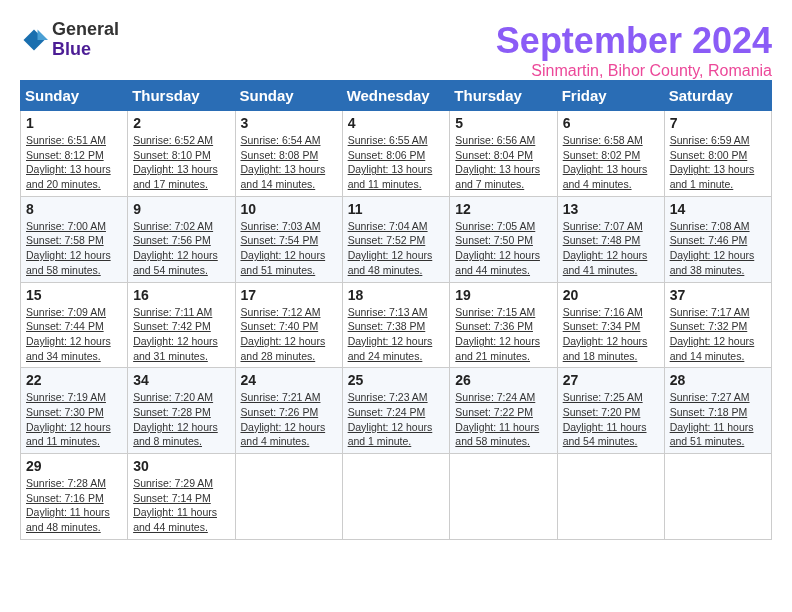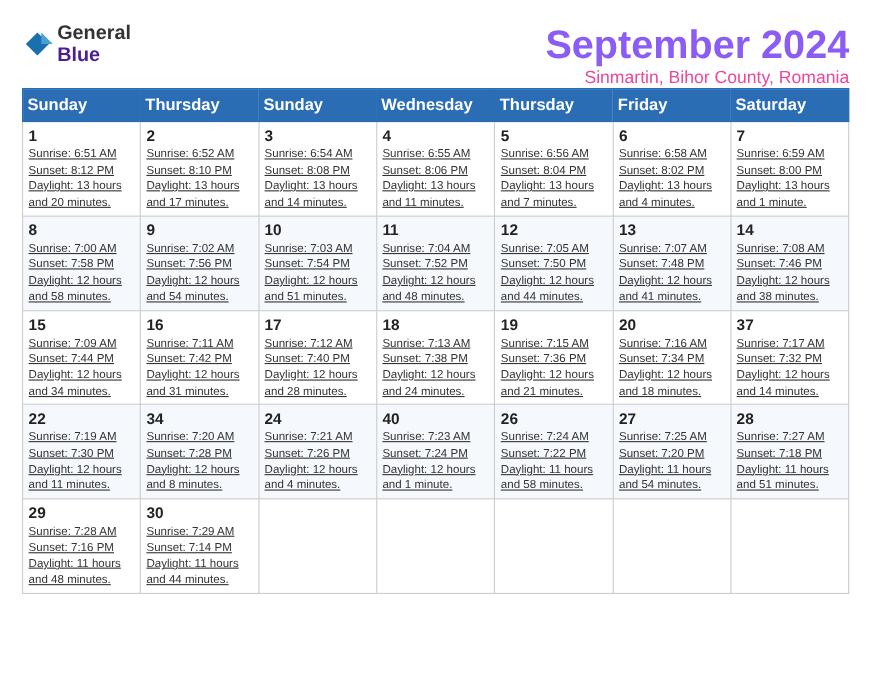--- a/index.html
+++ b/index.html
@@ -215,21 +215,21 @@
         </td>
         <td>
           <span class="day-num">34</span>
           <div class="day-info">Sunrise: 7:20 AM<br>Sunset: 7:28 PM<br>Daylight: 12 hours and 8 minutes.</div>
         </td>
         <td>
           <span class="day-num">24</span>
           <div class="day-info">Sunrise: 7:21 AM<br>Sunset: 7:26 PM<br>Daylight: 12 hours and 4 minutes.</div>
         </td>
         <td>
-          <span class="day-num">40</span>
+          <span class="day-num">25</span>
           <div class="day-info">Sunrise: 7:23 AM<br>Sunset: 7:24 PM<br>Daylight: 12 hours and 1 minute.</div>
         </td>
         <td>
           <span class="day-num">26</span>
           <div class="day-info">Sunrise: 7:24 AM<br>Sunset: 7:22 PM<br>Daylight: 11 hours and 58 minutes.</div>
         </td>
         <td>
           <span class="day-num">27</span>
           <div class="day-info">Sunrise: 7:25 AM<br>Sunset: 7:20 PM<br>Daylight: 11 hours and 54 minutes.</div>
         </td>

